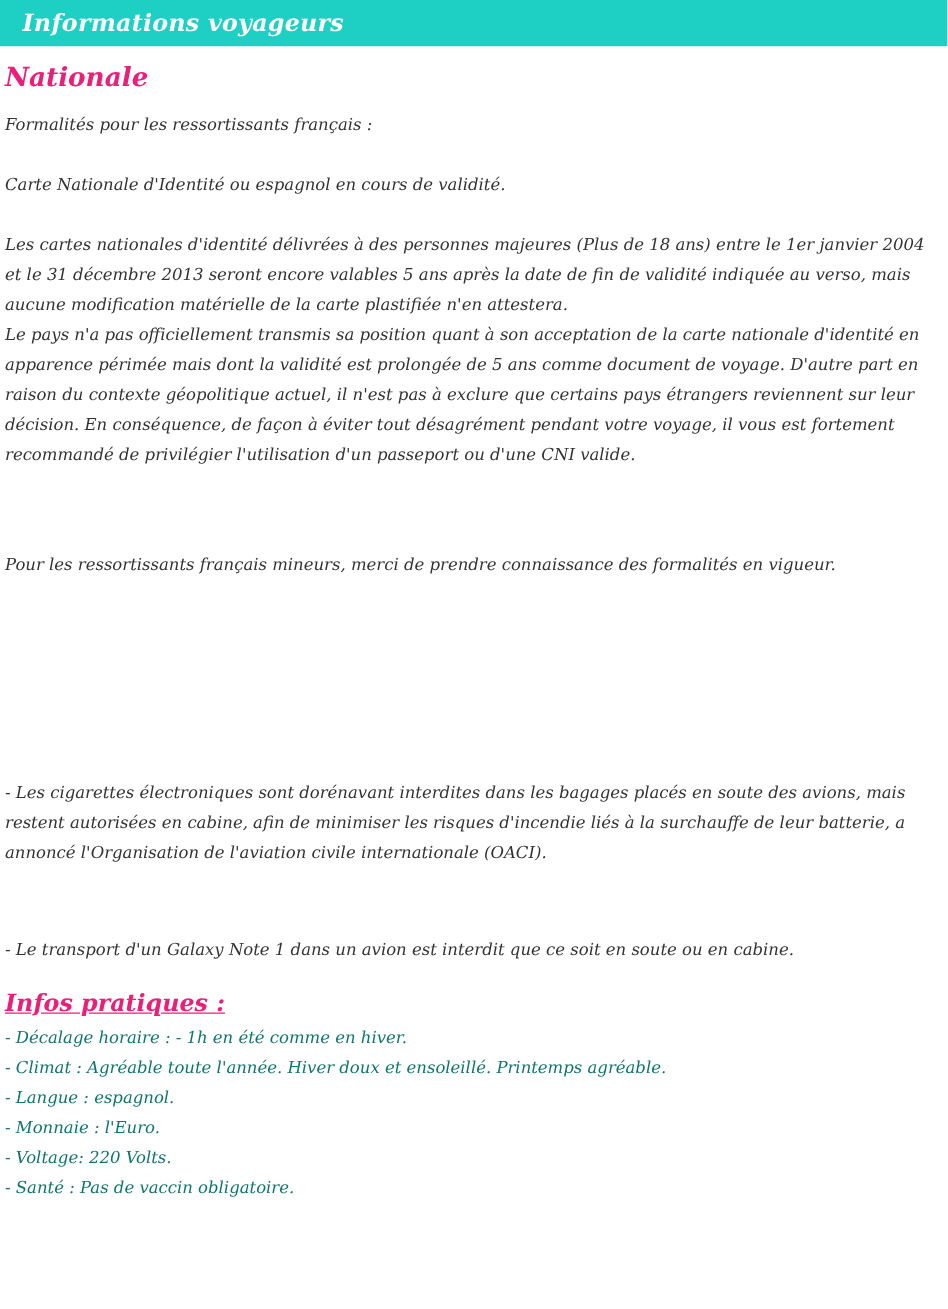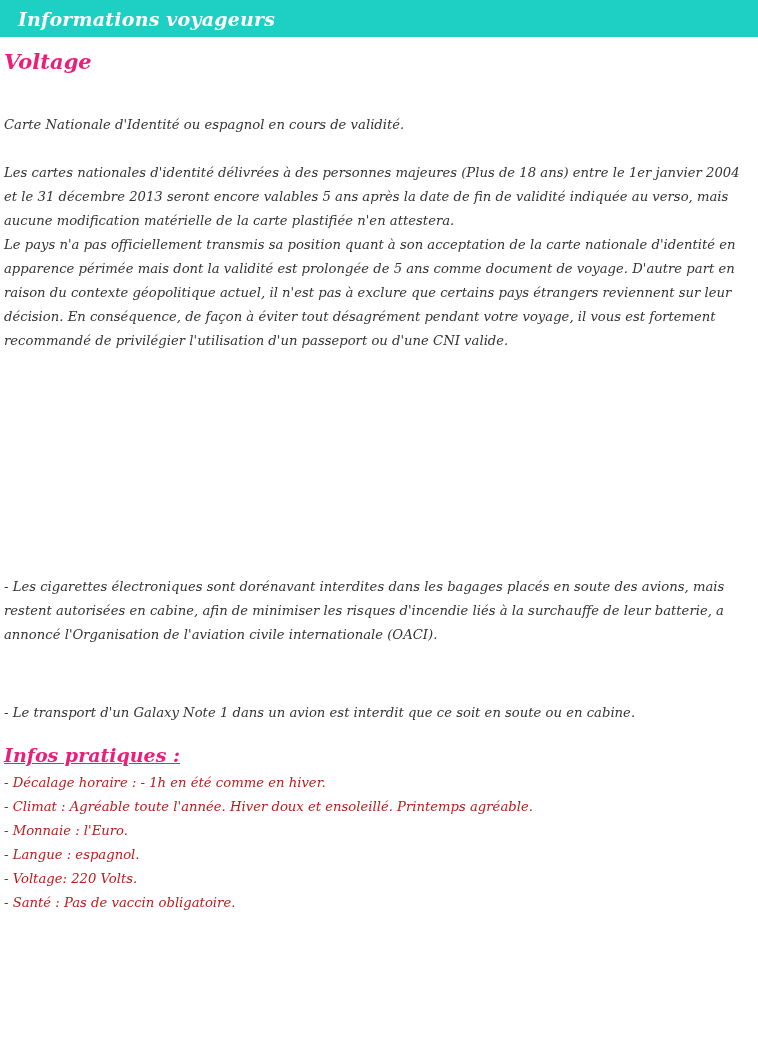--- a/index.html
+++ b/index.html
@@ -73,52 +73,54 @@
   ul.facts {
     list-style: none;
     margin: 0;
     padding: 0 0 0 2px;
   }
   ul.facts li {
     font-family: "DejaVu Serif", serif;
     font-style: italic;
     font-size: 13.2px;
     line-height: 24px;
-    color: #b91c1c;
+    color: #0f766e;
   }
 </style>
 </head>
 <body>
 
 <div class="page">
 
   <div class="header-bar">
     <span class="header-title">Informations voyageurs</span>
   </div>
 
   <div class="content">
 
-    <h1 class="destination">Voltage</h1>
+    <h1 class="destination">Nationale</h1>
 
     <div class="spacer-sm"></div>
 
+    <p class="para">Formalités pour les ressortissants français :</p>
 
     <div class="spacer-md"></div>
 
     <p class="para">Carte Nationale d'Identité ou espagnol en cours de validité.</p>
 
     <div class="spacer-md"></div>
 
     <p class="para">Les cartes nationales d'identité délivrées à des personnes majeures (Plus de 18 ans) entre le 1er janvier 2004 et le 31 décembre 2013 seront encore valables 5 ans après la date de fin de validité indiquée au verso, mais aucune modification matérielle de la carte plastifiée n'en attestera.</p>
 
     <p class="para">Le pays n'a pas officiellement transmis sa position quant à son acceptation de la carte nationale d'identité en apparence périmée mais dont la validité est prolongée de 5 ans comme document de voyage. D'autre part en raison du contexte géopolitique actuel, il n'est pas à exclure que certains pays étrangers reviennent sur leur décision. En conséquence, de façon à éviter tout désagrément pendant votre voyage, il vous est fortement recommandé de privilégier l'utilisation d'un passeport ou d'une CNI valide.</p>
 
     <div class="spacer-lg"></div>
     <div class="spacer-md"></div>
 
+    <p class="para">Pour les ressortissants français mineurs, merci de prendre connaissance des formalités en vigueur.</p>
 
     <div class="spacer-lg"></div>
 
 
     <div class="spacer-lg"></div>
     <div class="spacer-sm"></div>
 
 
     <div class="spacer-lg"></div>
     <div class="spacer-md"></div>
@@ -128,20 +130,20 @@
     <div class="spacer-lg"></div>
     <div class="spacer-sm"></div>
 
     <p class="para">- Le transport d'un Galaxy Note 1 dans un avion est interdit que ce soit en soute ou en cabine.</p>
 
     <h2 class="section-title">Infos pratiques :</h2>
 
     <ul class="facts">
       <li>- Décalage horaire : - 1h en été comme en hiver.</li>
       <li>- Climat : Agréable toute l'année. Hiver doux et ensoleillé. Printemps agréable.</li>
+      <li>- Langue : espagnol.</li>
       <li>- Monnaie : l'Euro.</li>
-      <li>- Langue : espagnol.</li>
       <li>- Voltage: 220 Volts.</li>
       <li>- Santé : Pas de vaccin obligatoire.</li>
     </ul>
 
   </div>
 </div>
 
 </body></html>

